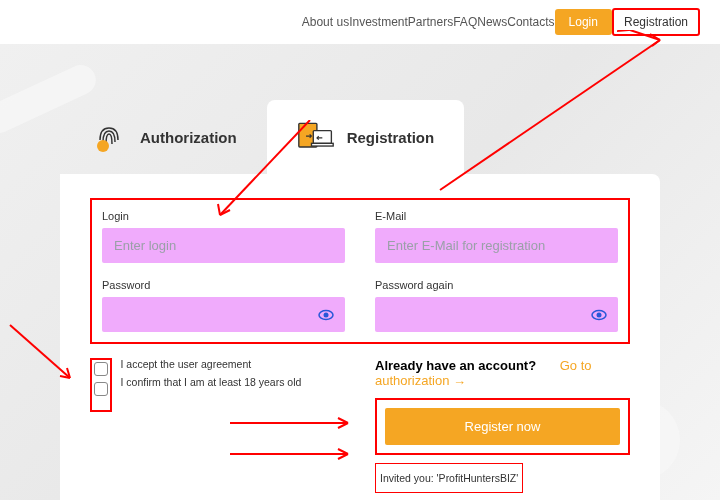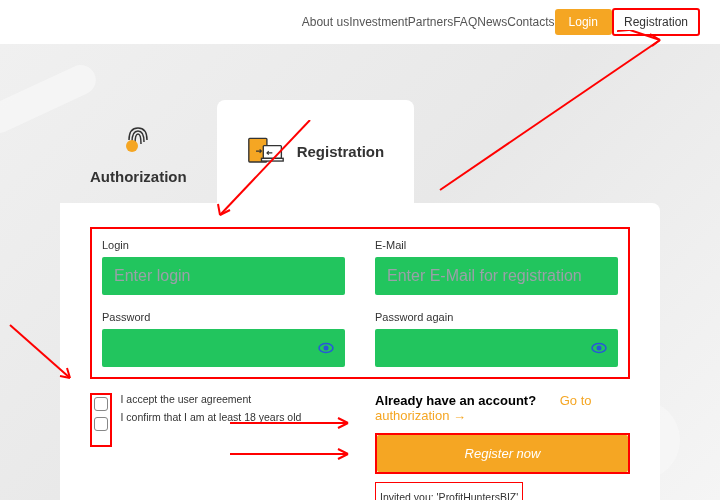--- a/index.html
+++ b/index.html
@@ -11,47 +11,47 @@
 .btn-register { background: #fff; border: 2px solid red; color: #333; padding: 5px 10px; border-radius: 3px; cursor: pointer; font-size: 12px; }
 
 .bg { position: absolute; top: 44px; left: 0; right: 0; bottom: 0; background: linear-gradient(135deg, #f0f0f0 0%, #e8e8e8 50%, #f5f5f5 100%); }
 .bg::before { content: ''; position: absolute; width: 120px; height: 30px; background: rgba(255,255,255,0.4); top: 40px; left: -20px; transform: rotate(-25deg); border-radius: 15px; }
 .bg::after { content: ''; position: absolute; width: 80px; height: 80px; background: rgba(255,255,255,0.3); bottom: 20px; right: 40px; border-radius: 50%; }
 
 .container { position: absolute; top: 100px; left: 50%; transform: translateX(-50%); width: 600px; }
 
 .tabs { display: flex; gap: 0; }
 .tab { display: flex; align-items: center; gap: 12px; padding: 18px 30px; font-size: 15px; font-weight: bold; color: #333; cursor: pointer; }
-.tab.inactive { background: transparent; flex-direction: column; }
+.tab.inactive { background: transparent; }
 .tab.active { background: #fff; border-radius: 8px 8px 0 0; }
 .tab-icon { width: 38px; height: 38px; display: flex; align-items: center; justify-content: center; }
 
 .panel { background: #fff; border-radius: 0 8px 8px 8px; padding: 24px 30px 20px; }
 
 .form-outline { border: 2px solid red; padding: 10px; margin-bottom: 14px; }
 .form-row { display: flex; gap: 30px; margin-bottom: 16px; }
 .form-row:last-child { margin-bottom: 0; }
 .form-col { flex: 1; }
 .field-label { font-size: 11px; color: #333; margin-bottom: 6px; display: block; }
-.field-input { width: 100%; background: #22c55e; border: none; padding: 10px 12px; font-size: 16px; color: #333; border-radius: 2px; }
+.field-input { width: 100%; background: #f0abfc; border: none; padding: 10px 12px; font-size: 13px; color: #333; border-radius: 2px; }
 .field-input::placeholder { color: #9aa0a8; }
 .input-wrap { position: relative; }
 .eye-icon { position: absolute; right: 10px; top: 50%; transform: translateY(-50%); width: 18px; height: 18px; cursor: pointer; }
 
 .bottom-row { display: flex; gap: 30px; align-items: flex-start; }
 .checks { flex: 1; }
 .check-outline { border: 2px solid red; display: inline-block; padding: 2px; }
 .check-line { display: flex; align-items: center; gap: 8px; margin-bottom: 6px; font-size: 10.5px; color: #333; }
 .check-line:last-child { margin-bottom: 12px; }
 .checkbox { width: 14px; height: 14px; border: 1.5px solid #888; border-radius: 3px; cursor: pointer; flex-shrink: 0; }
 
 .right-col { flex: 1; }
 .already { font-size: 13px; margin-bottom: 10px; }
 .already .link { color: #f5a623; margin-left: 20px; cursor: pointer; }
-.register-btn-outline { border: 2px solid red; padding: 0; margin-bottom: 8px; font-style: italic; }
+.register-btn-outline { border: 2px solid red; padding: 8px; margin-bottom: 8px; }
 .btn-submit { background: #f5a623; color: #fff; text-align: center; padding: 11px; font-size: 13px; cursor: pointer; border-radius: 2px; }
 .invited-outline { border: 1.5px solid red; display: inline-block; padding: 8px 4px; font-size: 10.5px; color: #333; }
 
 
 .arrow { position: absolute; pointer-events: none; }
 </style>
 </head>
 <body>
 
 <div class="topnav">

